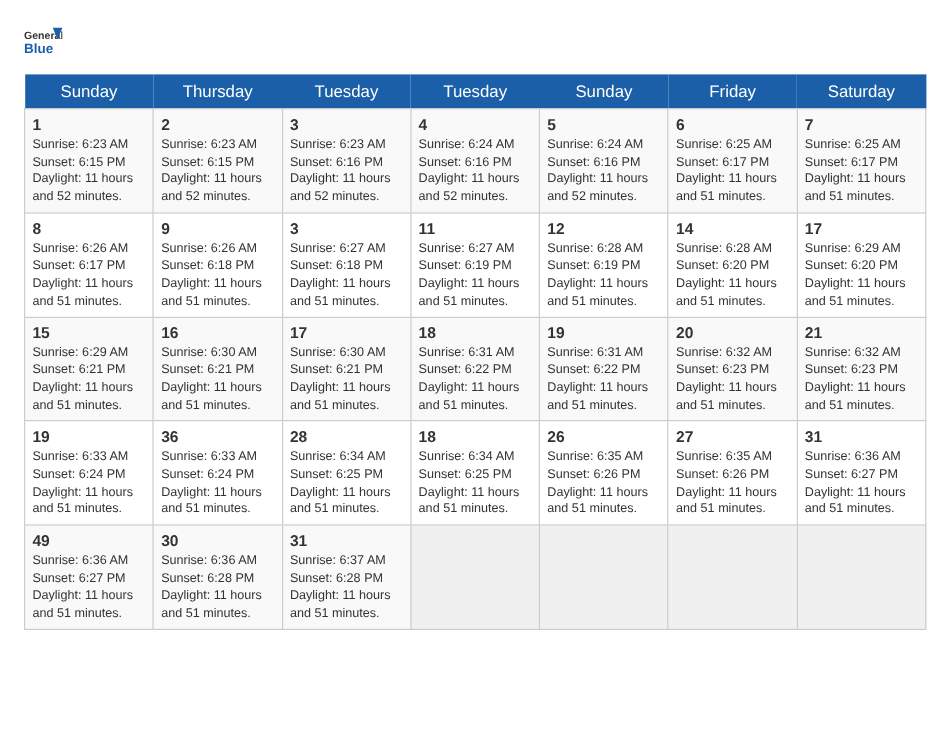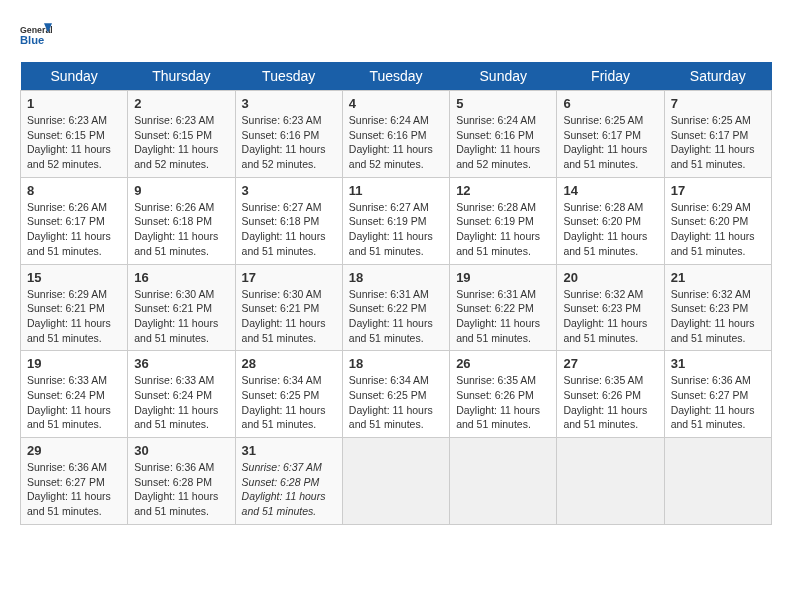--- a/index.html
+++ b/index.html
@@ -307,36 +307,36 @@
         <td>
           <span class="day-num">31</span>
           <div class="day-info" style="white-space: pre-line;">Sunrise: 6:36 AM
 Sunset: 6:27 PM
 Daylight: 11 hours
 and 51 minutes.</div>
         </td>
       </tr>
       <tr>
         <td>
-          <span class="day-num">29</span>
+          <span class="day-num">49</span>
           <div class="day-info" style="white-space: pre-line;">Sunrise: 6:36 AM
 Sunset: 6:27 PM
 Daylight: 11 hours
 and 51 minutes.</div>
         </td>
         <td>
           <span class="day-num">30</span>
           <div class="day-info" style="white-space: pre-line;">Sunrise: 6:36 AM
 Sunset: 6:28 PM
 Daylight: 11 hours
 and 51 minutes.</div>
         </td>
         <td>
           <span class="day-num">31</span>
-          <div class="day-info" style="white-space: pre-line; font-style: italic;">Sunrise: 6:37 AM
+          <div class="day-info" style="white-space: pre-line;">Sunrise: 6:37 AM
 Sunset: 6:28 PM
 Daylight: 11 hours
 and 51 minutes.</div>
         </td>
         <td class="empty-cell"></td>
         <td class="empty-cell"></td>
         <td class="empty-cell"></td>
         <td class="empty-cell"></td>
       </tr>
     </tbody>

